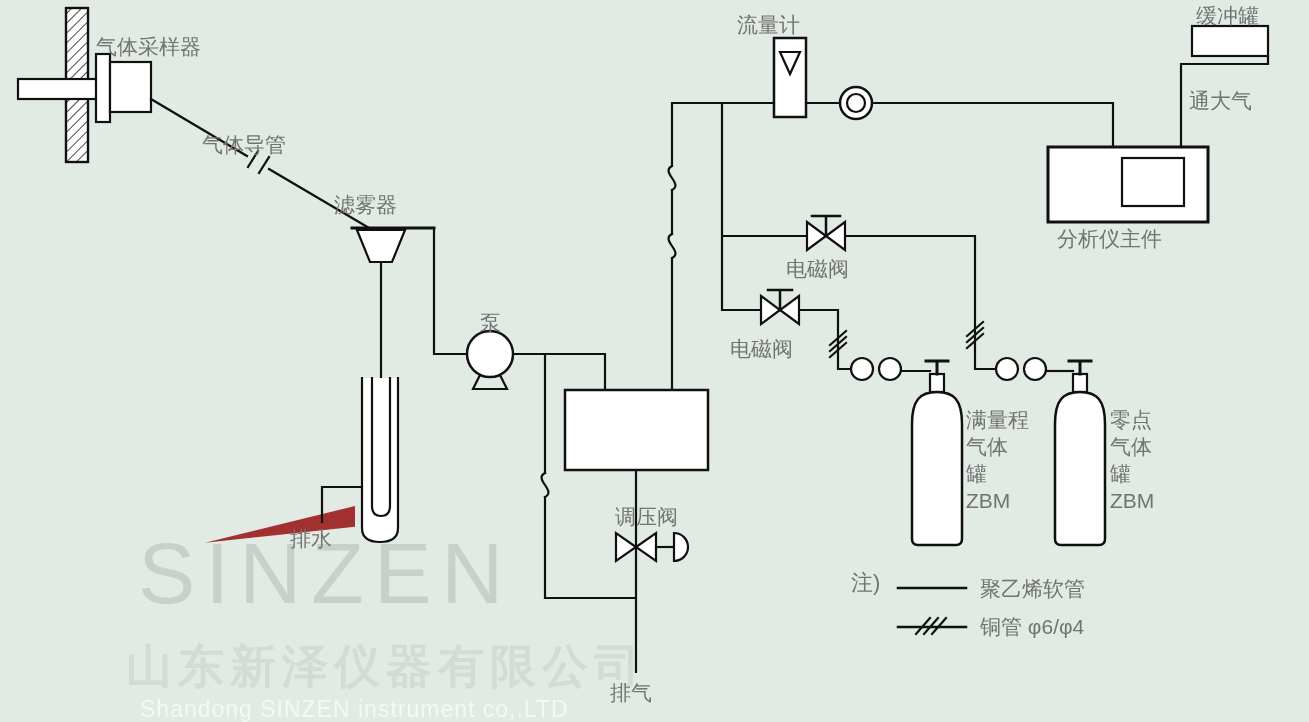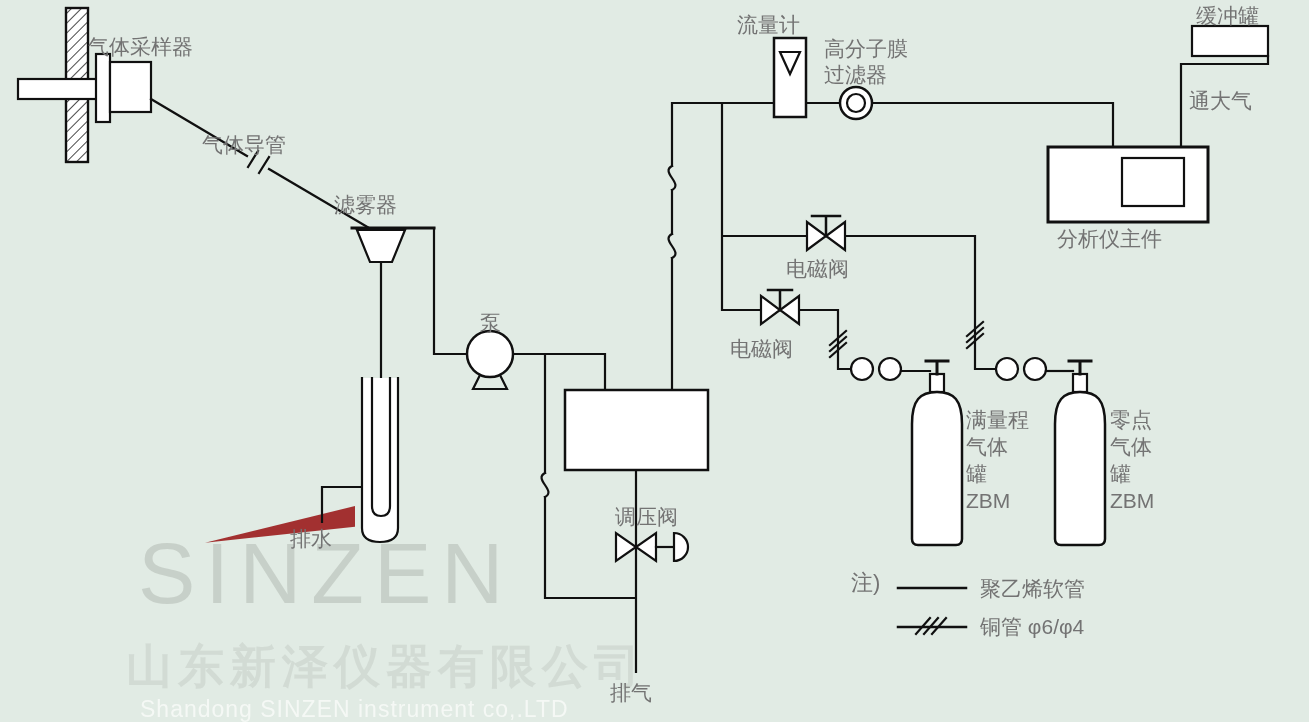--- a/index.html
+++ b/index.html
@@ -121,37 +121,33 @@
       <rect x="1073" y="374" width="14" height="18" fill="#ffffff"></rect>
       <path d="M1080,374 L1080,361 M1069,361 L1091,361" stroke-width="3"></path>
       <path d="M1055,539 L1055,424 C1055,400 1063,392 1080,392 C1097,392 1105,400 1105,424 L1105,539 Q1105,545 1099,545 L1061,545 Q1055,545 1055,539 Z" fill="#ffffff" stroke-width="2.5"></path>
 
       <path d="M898,588 L966,588" stroke-width="2.5"></path>
       <path d="M898,627 L966,627" stroke-width="2.5"></path>
       <path d="M916,634 L930,618 M924,634 L938,618 M932,634 L946,618"></path>
     </g>
   </svg>
 
-  <div class="lbl" style="left:88px;top:34px">气体采样器</div>
+  <div class="lbl" style="left:96px;top:34px">气体采样器</div>
   <div class="lbl" style="left:202px;top:132px">气体导管</div>
   <div class="lbl" style="left:334px;top:192px">滤雾器</div>
   <div class="lbl" style="left:480px;top:310px">泵</div>
 
 
   <div class="lbl" style="left:290px;top:526px">排水</div>
 
 
   <div class="lbl" style="left:615px;top:504px">调压阀</div>
   <div class="lbl" style="left:610px;top:680px">排气</div>
   <div class="lbl" style="left:737px;top:12px">流量计</div>
 
-  <div class="lbl" style="left:824px;top:36px">
-    <span class="ln">高分子膜</span>
-    <span class="ln">过滤器</span>
-  </div>
 
   <div class="lbl" style="left:1196px;top:3px">缓冲罐</div>
   <div class="lbl" style="left:1189px;top:88px">通大气</div>
   <div class="lbl" style="left:1057px;top:226px">分析仪主件</div>
   <div class="lbl" style="left:786px;top:256px">电磁阀</div>
   <div class="lbl" style="left:730px;top:336px">电磁阀</div>
 
   <div class="lbl tank-lbl" style="left:966px;top:406px">
     <span class="ln">满量程</span>
     <span class="ln">气体</span>

